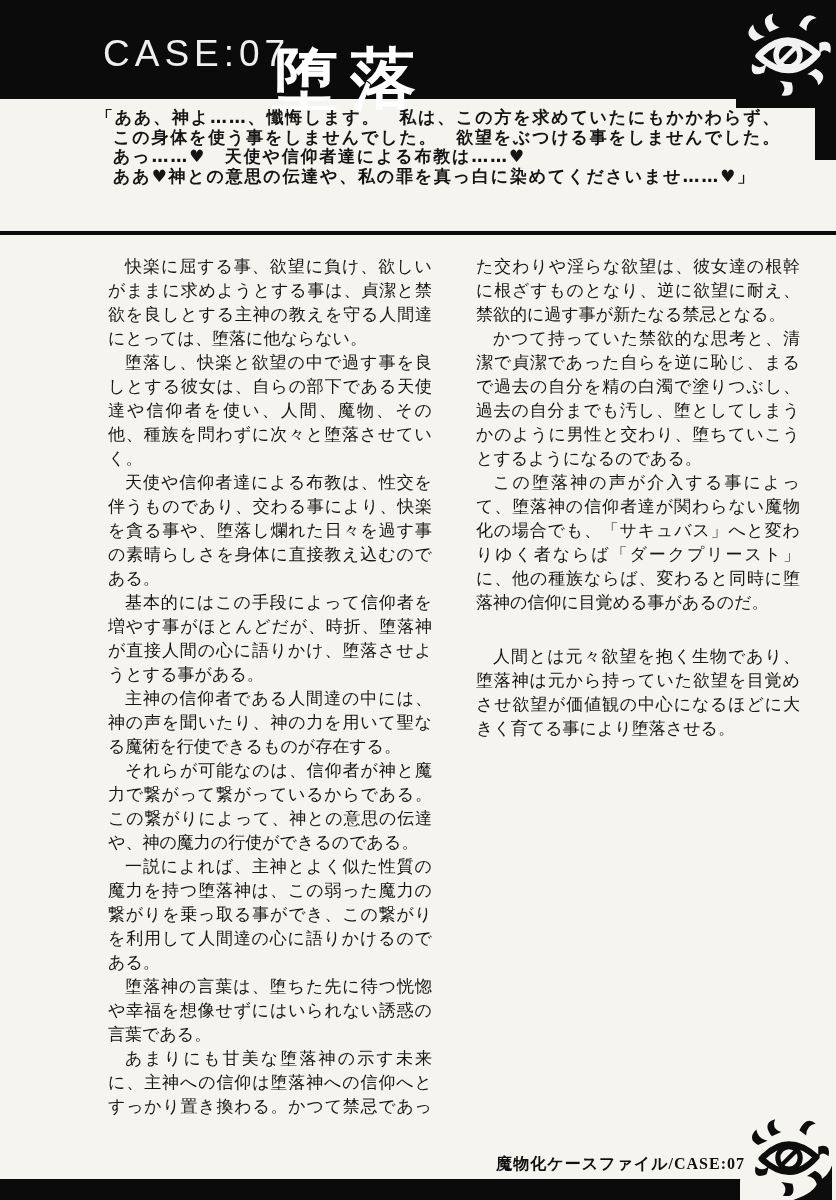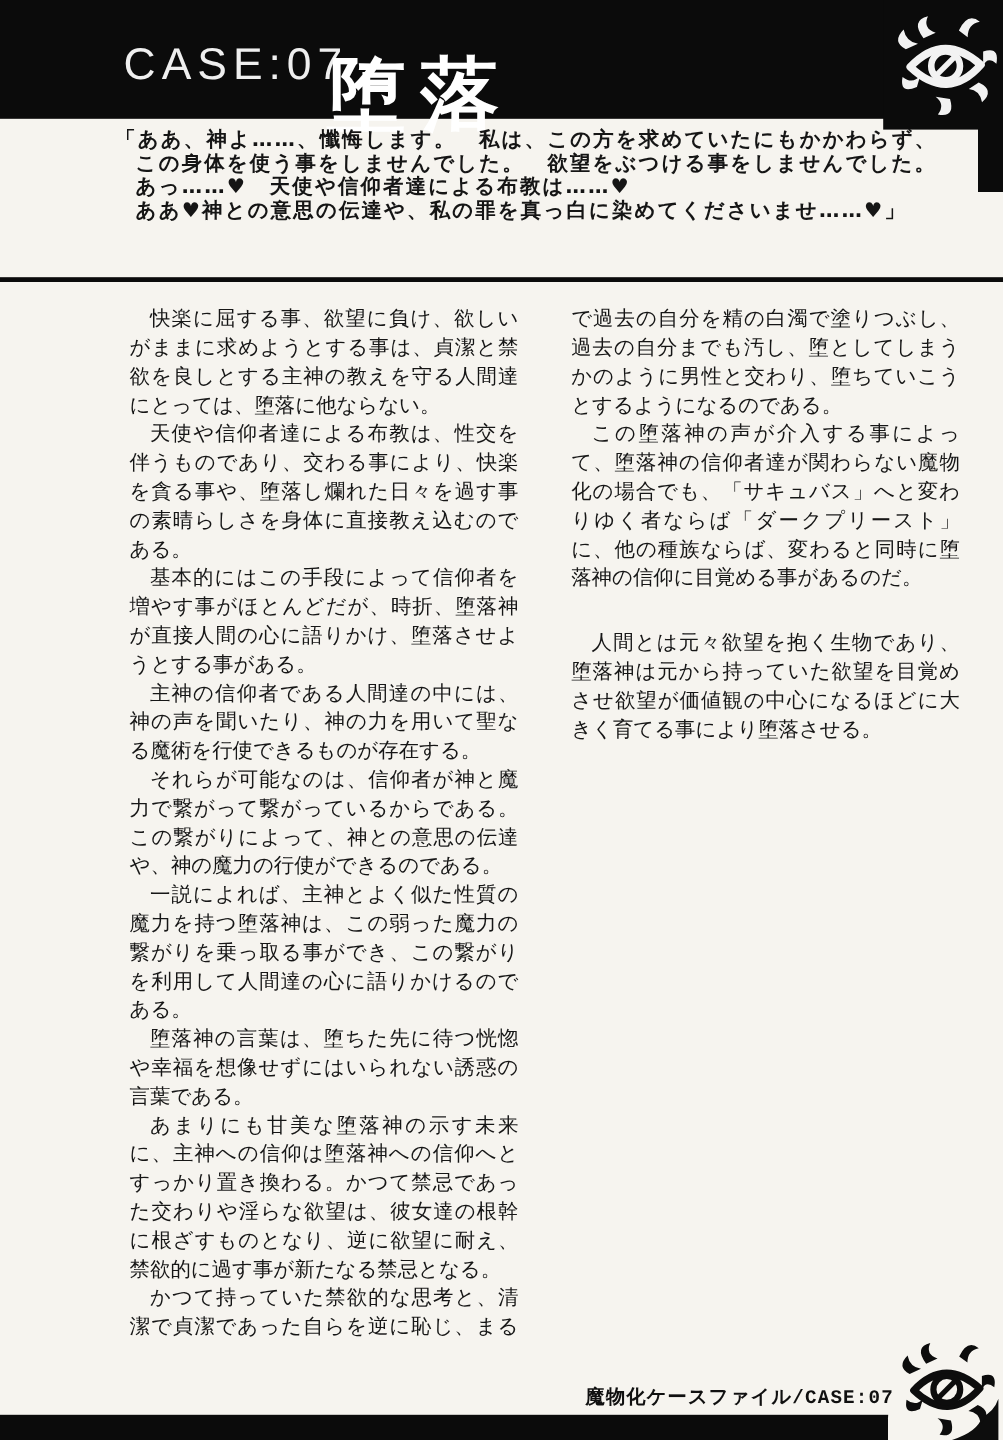--- a/index.html
+++ b/index.html
@@ -81,21 +81,21 @@
     color: #161616;
   }
   .body-text p { margin: 0; text-indent: 1em; }
   .body-text p:empty { height: 30px; }
 
   
   .footer-label {
     position: absolute; right: 91px; bottom: 25px;
     font-size: 16px; font-weight: 600; letter-spacing: 1px;
     color: #101010;
-    font-family: Liberation Mono, monospace;
+    font-family: Liberation Serif, serif;
   }
   .page-number {
     position: absolute; right: 54px; bottom: 21px;
     font-size: 26px; font-style: italic; font-weight: 600;
     font-family: "DejaVu Serif", "Liberation Serif", serif;
     transform: rotate(-14deg);
     color: #101010;
   }
   .footer-band {
     position: absolute; bottom: 0; left: 0;
@@ -139,20 +139,21 @@
     <div class="quote-line">この身体を使う事をしませんでした。　欲望をぶつける事をしませんでした。</div>
     <div class="quote-line">あっ……♥　天使や信仰者達による布教は……♥</div>
     <div class="quote-line">ああ♥神との意思の伝達や、私の罪を真っ白に染めてくださいませ……♥」</div>
   </div>
 <div class="quote-attribution">(元人間、男性に跨りながら懺悔をするシスター / ダークプリースト)</div>
 
 <div class="divider"></div>
 
 <div class="body-text">
 <p class="body-paragraph">快楽に屈する事、欲望に負け、欲しいがままに求めようとする事は、貞潔と禁欲を良しとする主神の教えを守る人間達にとっては、堕落に他ならない。</p>
+    <p class="body-paragraph">堕落し、快楽と欲望の中で過す事を良しとする彼女は、自らの部下である天使達や信仰者を使い、人間、魔物、その他、種族を問わずに次々と堕落させていく。</p>
     <p class="body-paragraph">天使や信仰者達による布教は、性交を伴うものであり、交わる事により、快楽を貪る事や、堕落し爛れた日々を過す事の素晴らしさを身体に直接教え込むのである。</p>
     <p class="body-paragraph">基本的にはこの手段によって信仰者を増やす事がほとんどだが、時折、堕落神が直接人間の心に語りかけ、堕落させようとする事がある。</p>
     <p class="body-paragraph">主神の信仰者である人間達の中には、神の声を聞いたり、神の力を用いて聖なる魔術を行使できるものが存在する。</p>
     <p class="body-paragraph">それらが可能なのは、信仰者が神と魔力で繋がって繋がっているからである。この繋がりによって、神との意思の伝達や、神の魔力の行使ができるのである。</p>
     <p class="body-paragraph">一説によれば、主神とよく似た性質の魔力を持つ堕落神は、この弱った魔力の繋がりを乗っ取る事ができ、この繋がりを利用して人間達の心に語りかけるのである。</p>
     <p class="body-paragraph">堕落神の言葉は、堕ちた先に待つ恍惚や幸福を想像せずにはいられない誘惑の言葉である。</p>
     <p class="body-paragraph">あまりにも甘美な堕落神の示す未来に、主神への信仰は堕落神への信仰へとすっかり置き換わる。かつて禁忌であった交わりや淫らな欲望は、彼女達の根幹に根ざすものとなり、逆に欲望に耐え、禁欲的に過す事が新たなる禁忌となる。</p>
     <p class="body-paragraph">かつて持っていた禁欲的な思考と、清潔で貞潔であった自らを逆に恥じ、まるで過去の自分を精の白濁で塗りつぶし、過去の自分までも汚し、堕としてしまうかのように男性と交わり、堕ちていこうとするようになるのである。</p>
     <p class="body-paragraph">この堕落神の声が介入する事によって、堕落神の信仰者達が関わらない魔物化の場合でも、「サキュバス」へと変わりゆく者ならば「ダークプリースト」に、他の種族ならば、変わると同時に堕落神の信仰に目覚める事があるのだ。</p>
     <p class="body-paragraph"></p>

